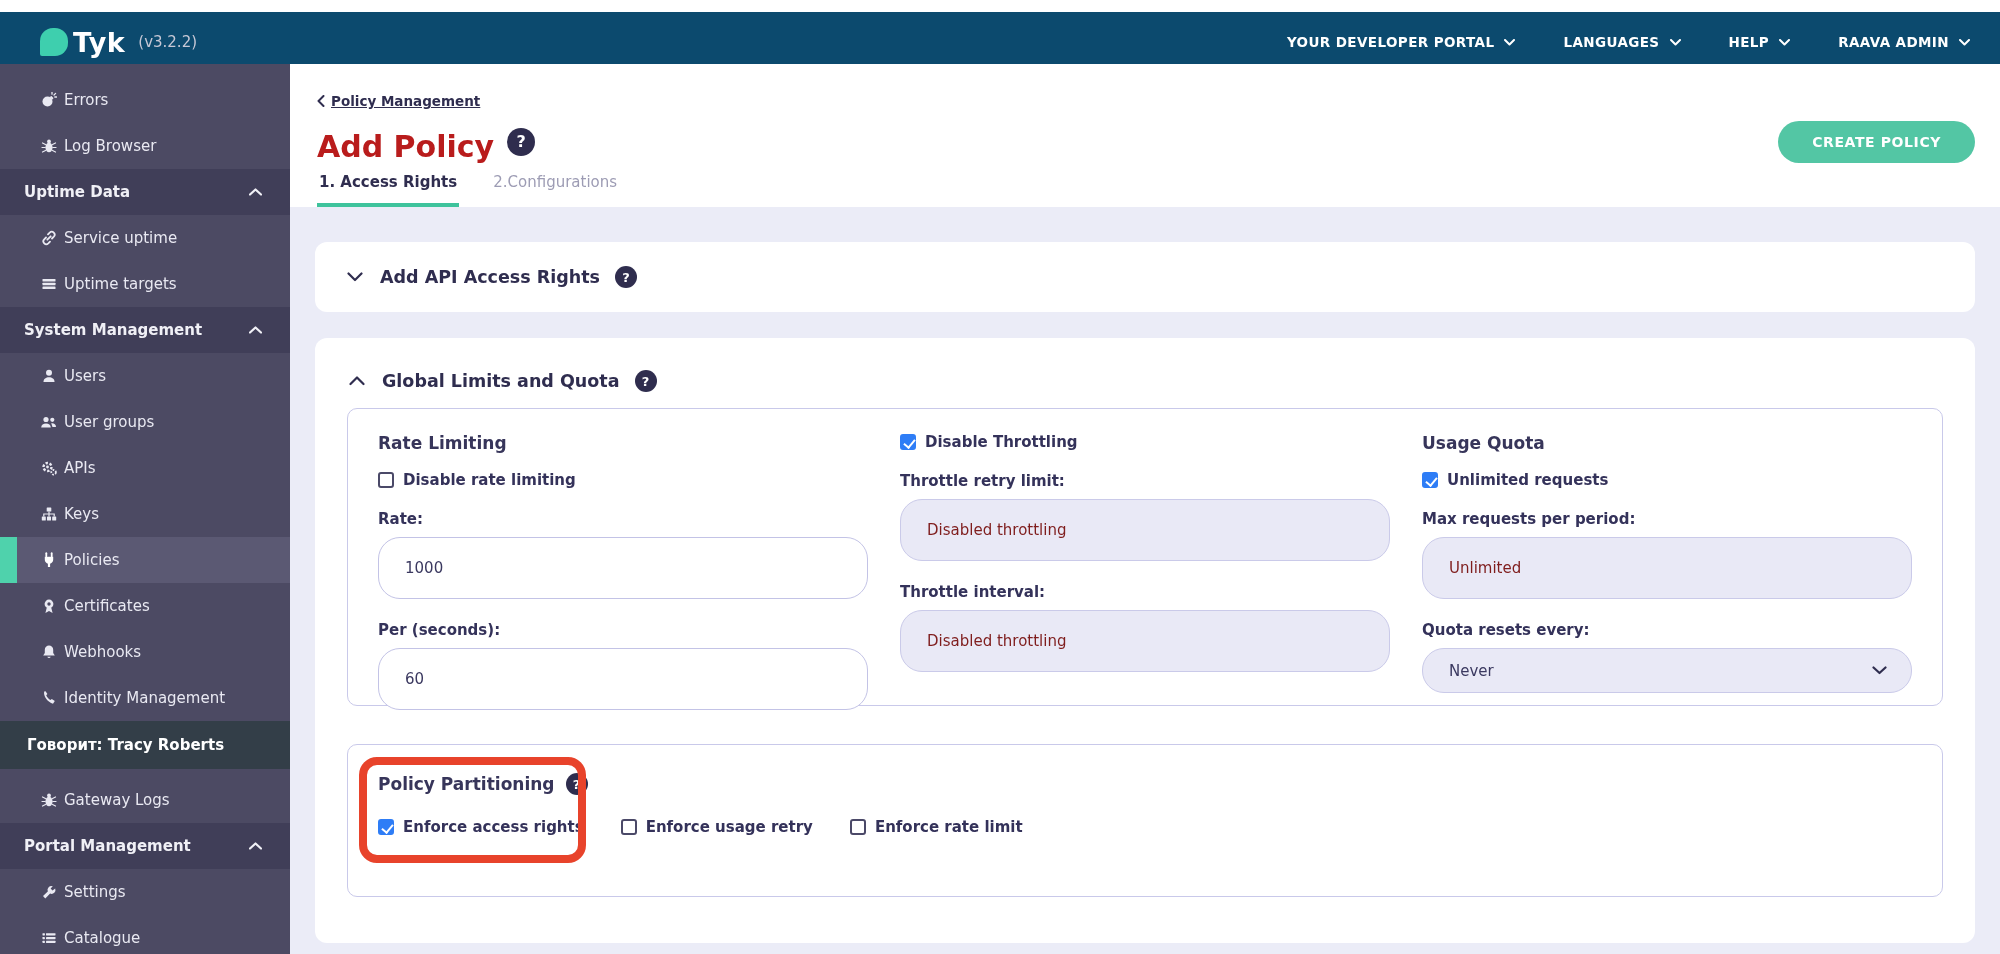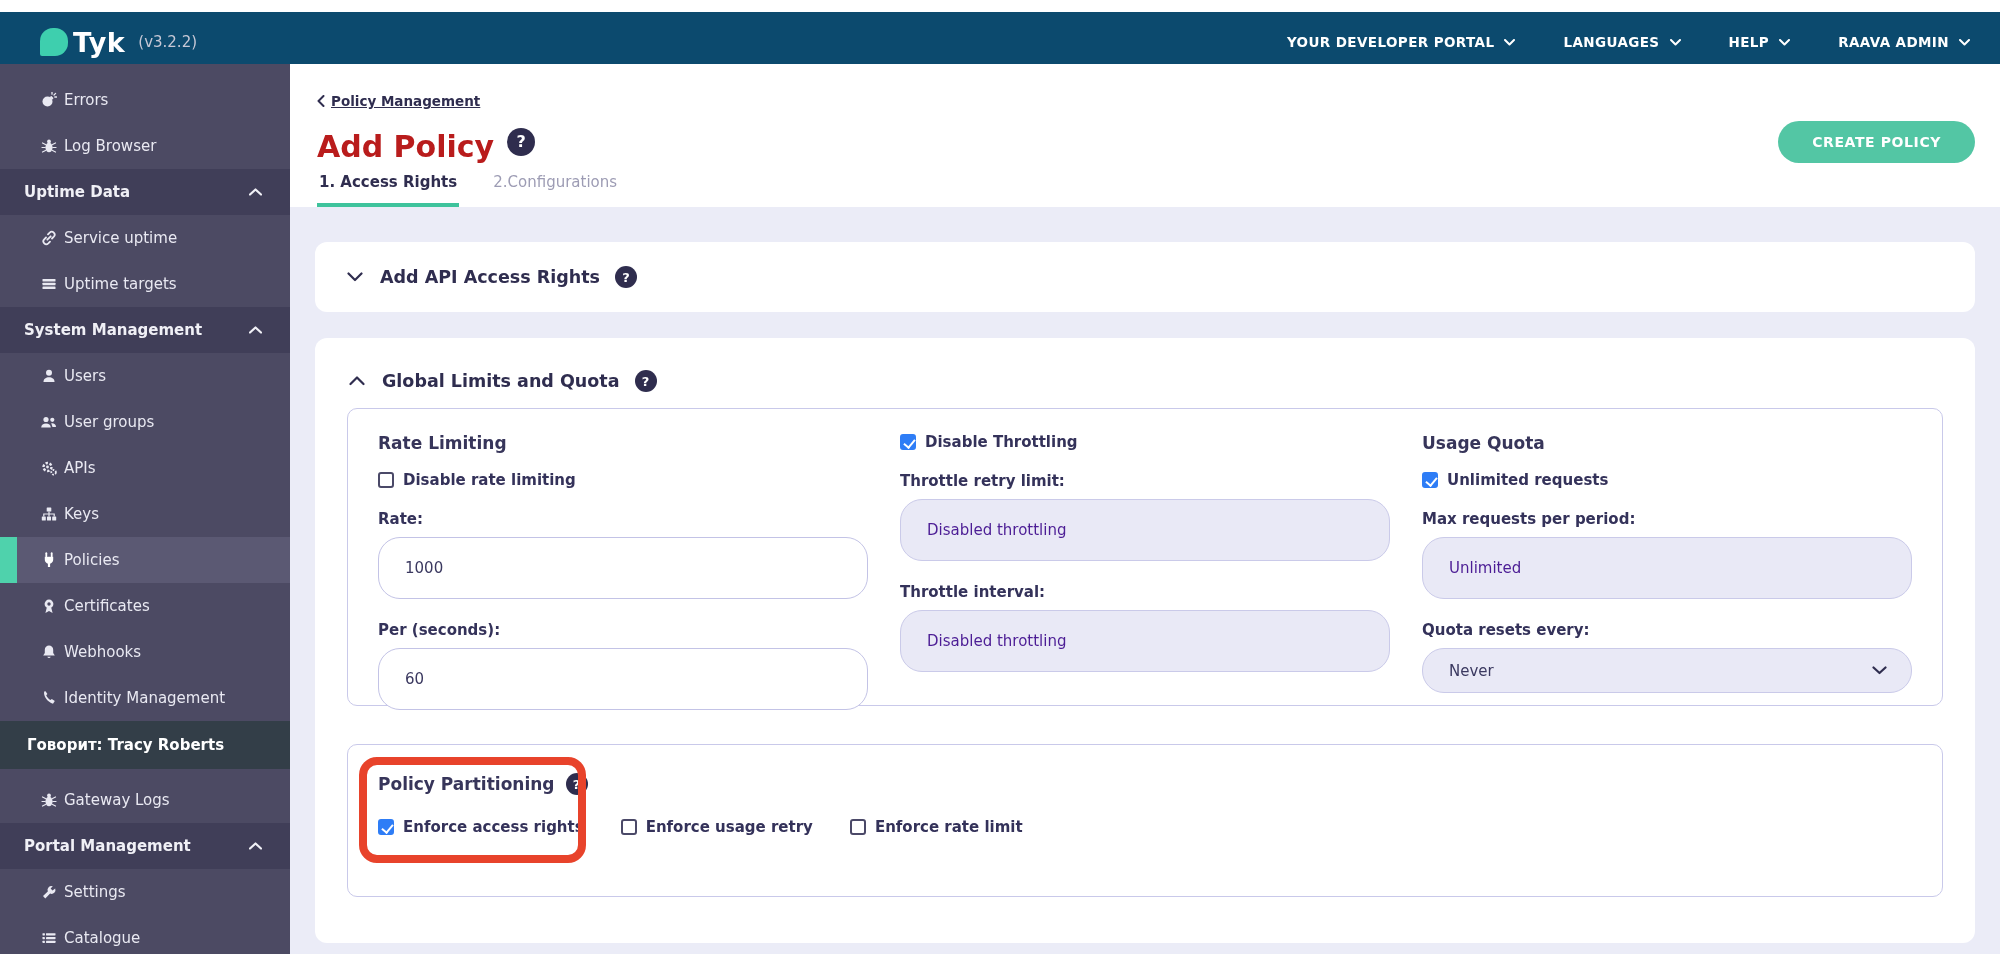--- a/index.html
+++ b/index.html
@@ -103,21 +103,21 @@
   .cb.checked::after {
     content: ""; position: absolute; left: 4px; top: 0.5px; width: 5px; height: 9px;
     border: solid #fff; border-width: 0 2.2px 2.2px 0; transform: rotate(40deg);
   }
   .cb-label { font-size: 15px; font-weight: 600; color: #34325a; }
   .field-label { font-size: 15px; font-weight: 600; color: #34325a; margin: 22px 0 9px; }
   .text-input {
     width: 100%; height: 62px; border: 1px solid #c3c3e6; border-radius: 22px;
     padding: 0 26px; font-size: 15px; color: #3b3960; background: #fff; font-family: inherit;
   }
-  .text-input.disabled, .text-input:disabled { background: #e9e9f6; border-color: #cacae9; color: #4c1d95; opacity: 1; }
+  .text-input.disabled, .text-input:disabled { background: #e9e9f6; border-color: #cacae9; color: #7f1d1d; opacity: 1; }
   .select-pill {
     width: 100%; height: 45px; border: 1px solid #cacae9; border-radius: 22px;
     background: #e9e9f6; display: flex; align-items: center; justify-content: space-between;
     padding: 0 24px 0 26px; font-size: 15px; color: #3b3960; cursor: pointer;
   }
 
   .partition-box { margin-top: 38px; height: 153px; padding: 28px 30px 0; position: relative; }
   .pp-heading-row { display: flex; align-items: center; gap: 11px; }
   .pp-heading { font-size: 17px; font-weight: 700; color: #37355a; }
   .pp-row { display: flex; align-items: center; gap: 37px; margin-top: 23px; }

